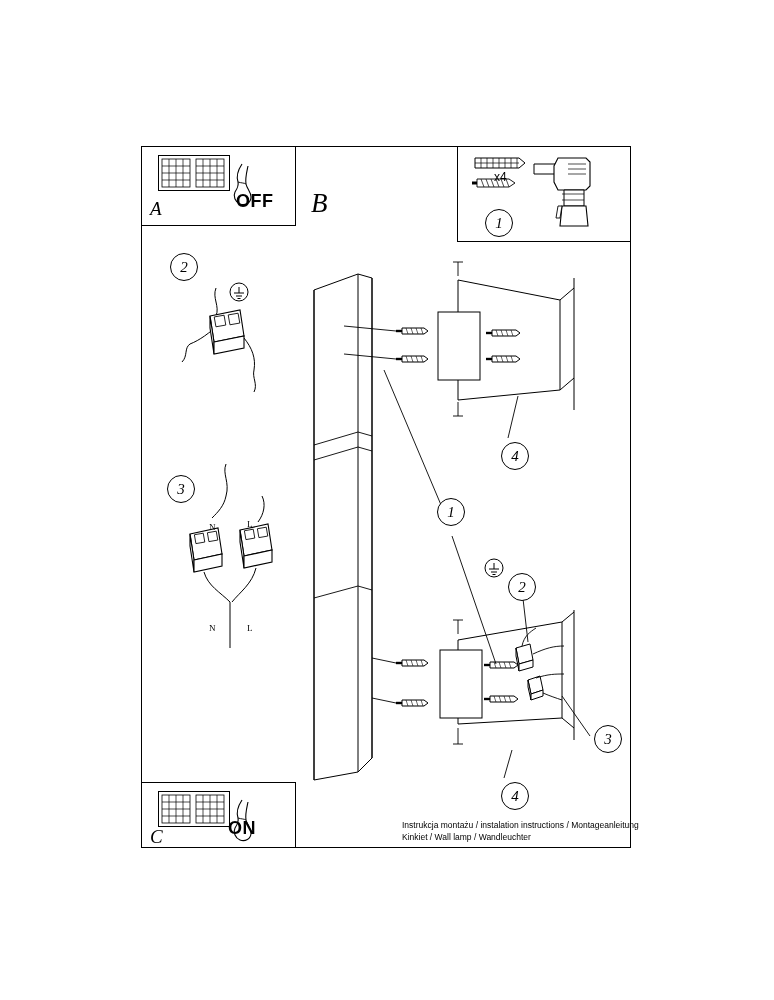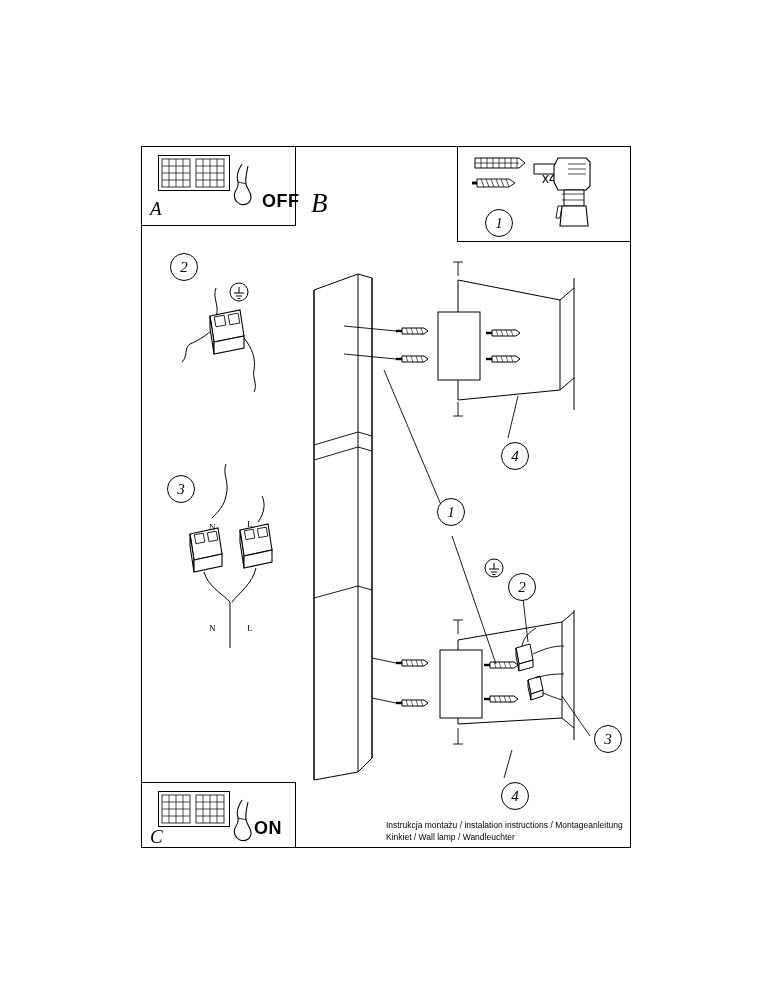--- a/index.html
+++ b/index.html
@@ -50,38 +50,36 @@
   .bigletter {
     font-size: 27px;
     font-family: "Liberation Serif", serif;
     font-style: italic;
   }
   .state-label {
     font-size: 18px;
     font-weight: bold;
     font-family: "Liberation Sans", sans-serif;
     letter-spacing: 0.5px;
-    margin-left: 26px;
   }
   .circnum {
     width: 26px; height: 26px;
     border: 1.2px solid #000;
     border-radius: 50%;
     display: flex;
     align-items: center;
     justify-content: center;
     font-size: 15px;
     font-family: "Liberation Serif", serif;
     font-style: italic;
     background: #fff;
   }
   .x4 {
-    font-size: 14px;
+    font-size: 12px;
     font-family: "Liberation Sans", sans-serif;
-    margin-left: 48px;
   }
   .wire-label {
     font-size: 9px;
     font-family: "Liberation Serif", serif;
   }
   .caption {
     font-size: 8.5px;
     line-height: 12px;
     font-family: "Liberation Sans", sans-serif;
   }
@@ -409,18 +407,18 @@
       <line x1="262" y1="446" x2="290" y2="486"></line>
     </g>
   </svg>
 
   <div class="abs circnum" style="left:437px; top:498px;">1</div>
   <div class="abs circnum" style="left:508px; top:573px;">2</div>
   <div class="abs circnum" style="left:594px; top:725px;">3</div>
   <div class="abs circnum" style="left:501px; top:442px;">4</div>
   <div class="abs circnum" style="left:501px; top:782px;">4</div>
 
-  <div class="abs caption" style="left:386px; top:819px; width:240px;">
+  <div class="abs caption" style="left:402px; top:819px; width:240px;">
     <div>Instrukcja montażu / instalation instructions / Montageanleitung</div>
     <div>Kinkiet / Wall lamp / Wandleuchter</div>
   </div>
 
 </div>
 
 </body></html>

